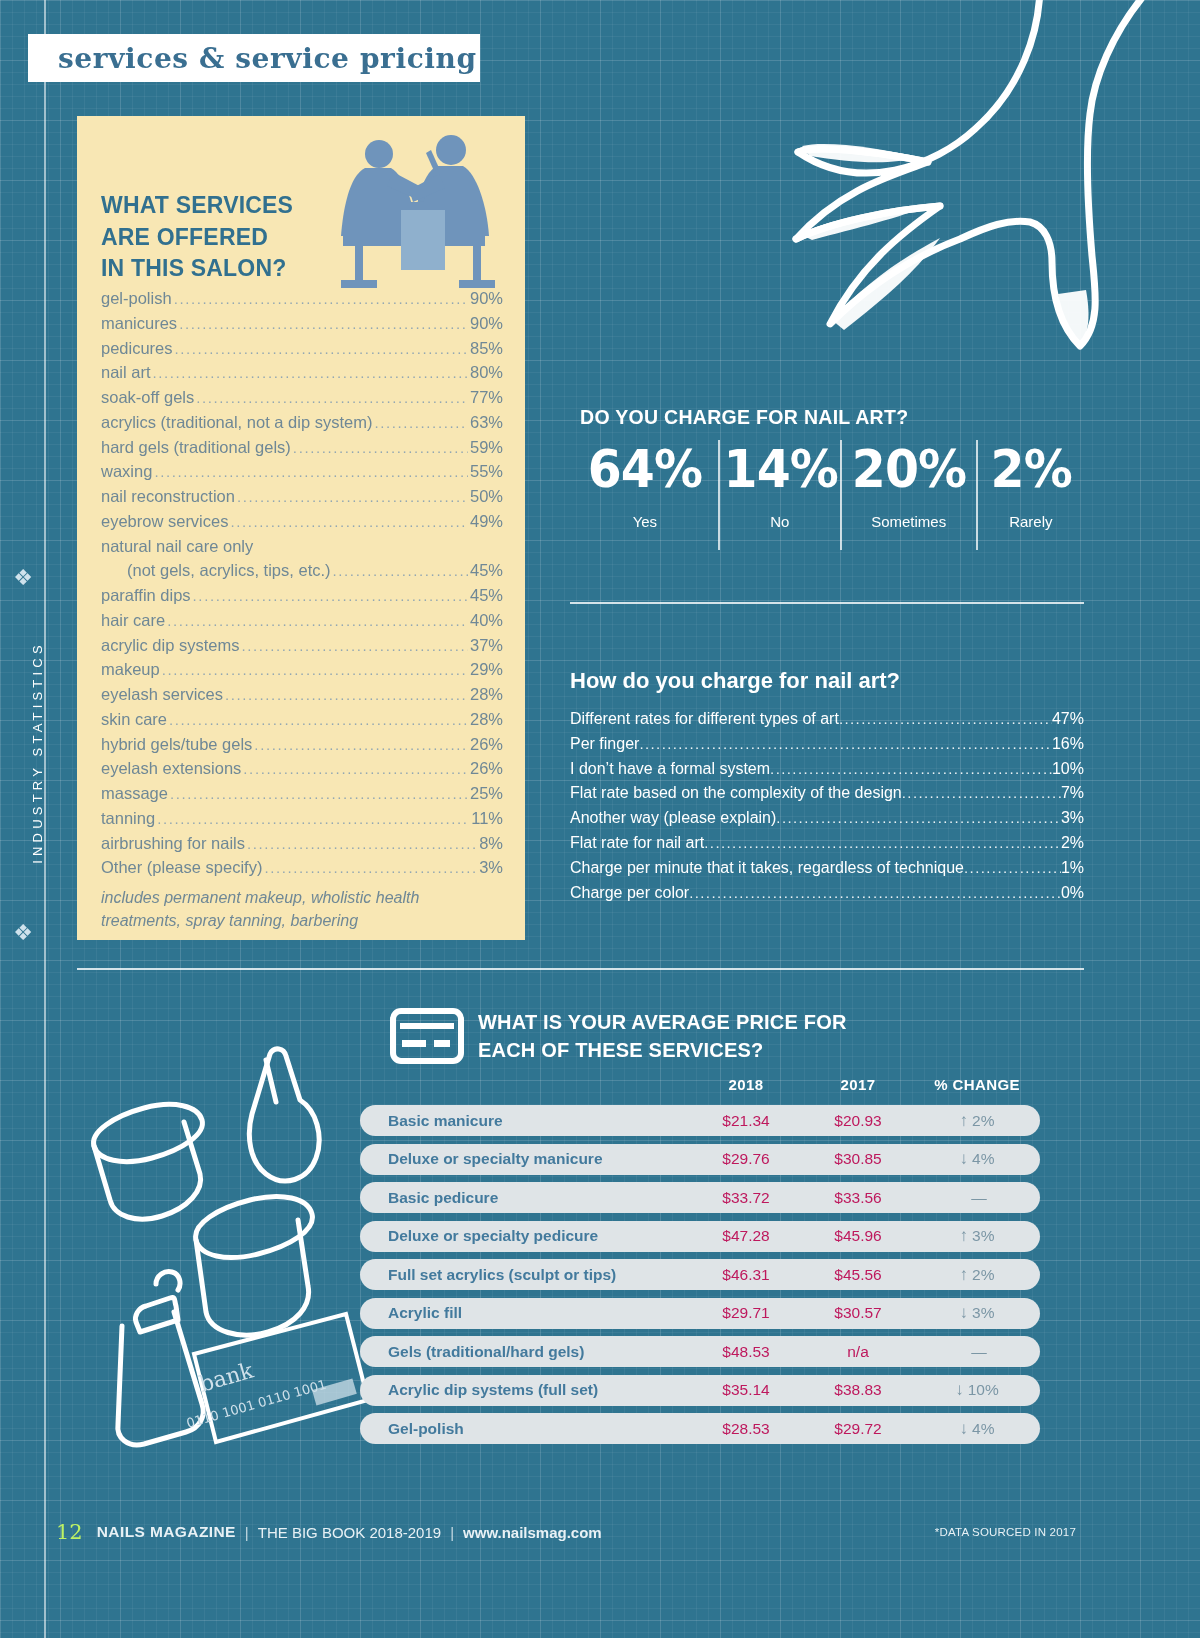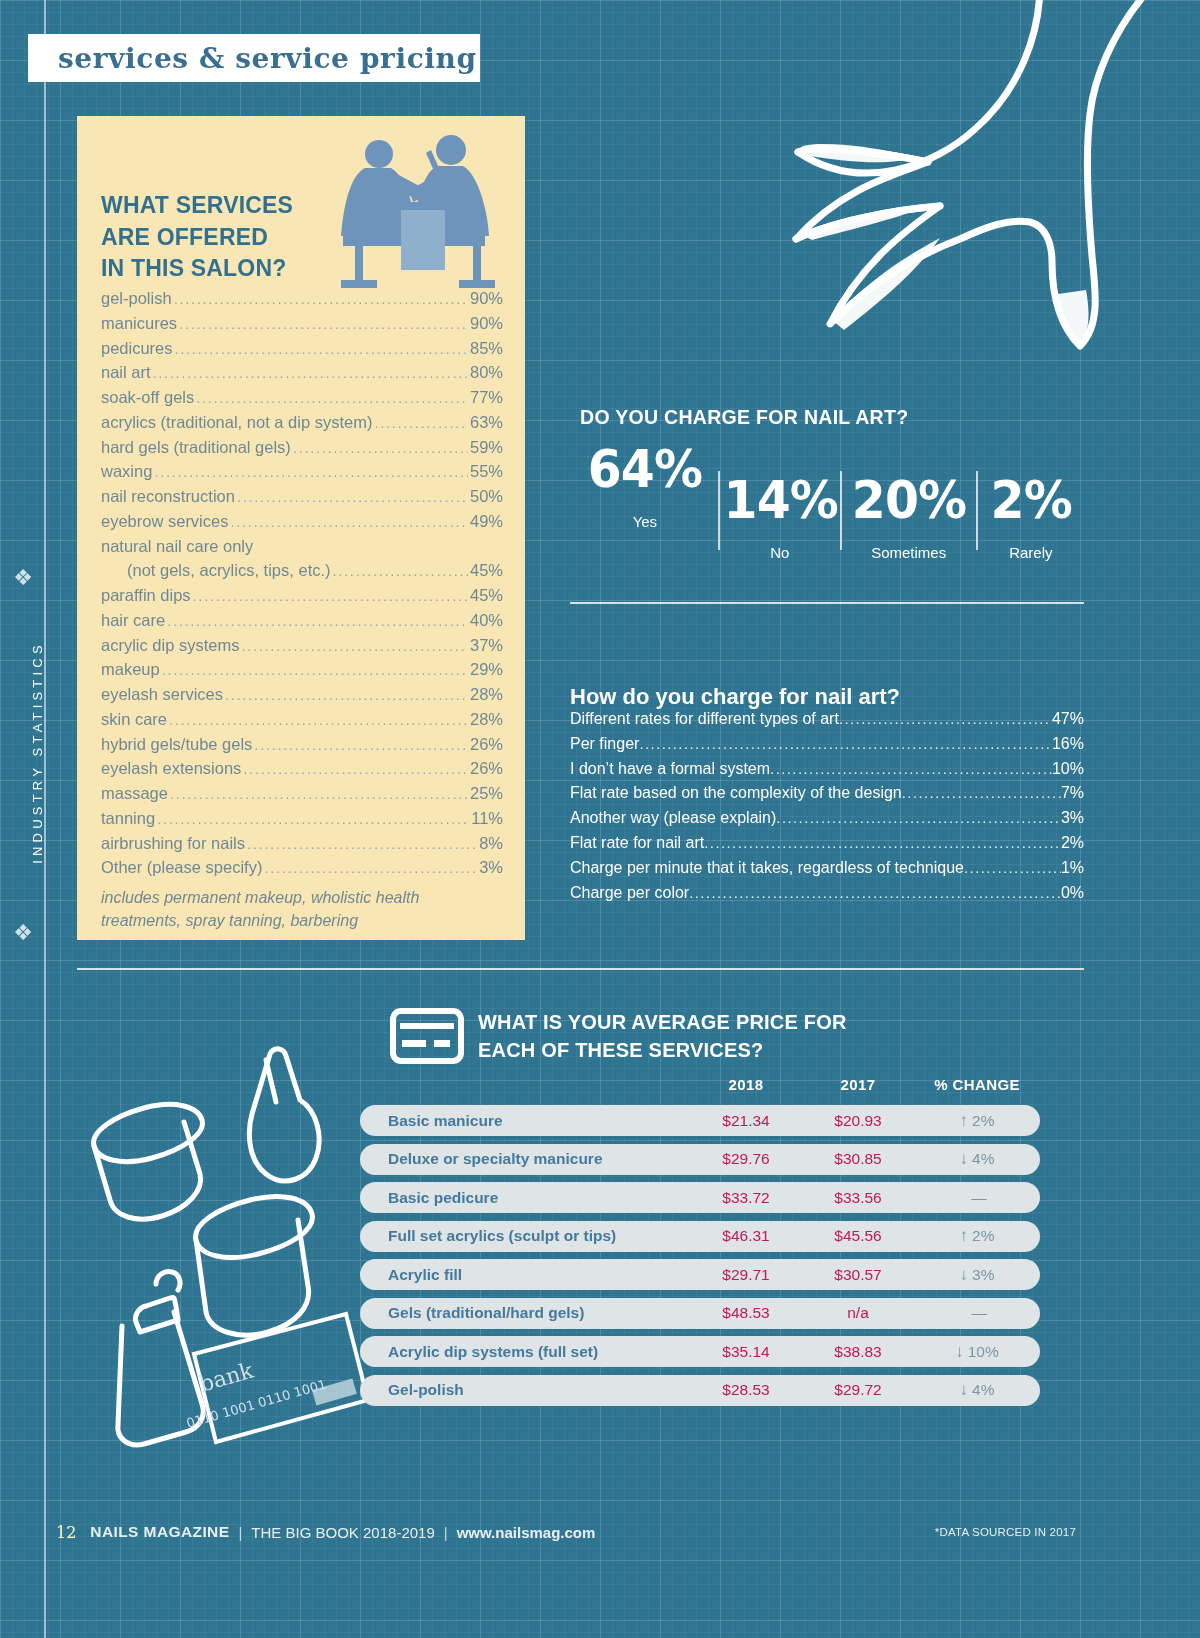--- a/index.html
+++ b/index.html
@@ -74,37 +74,37 @@
 
   
   .q1-title{
     position:absolute;left:580px;top:406px;
     color:#fff;font-size:19.5px;font-weight:700;letter-spacing:.3px;
   }
   .stats{
     position:absolute;left:572px;top:440px;width:512px;height:110px;display:flex;
   }
   .stat{position:relative;text-align:center;padding-top:2px;}
-  .stat + .stat{border-left:2px solid rgba(255,255,255,.75);margin-top:31px;}
+  .stat + .stat{border-left:2px solid rgba(255,255,255,.75);}
   .stat .val{
     font-family:"DejaVu Sans", sans-serif;font-weight:700;
     color:#fff;font-size:52px;line-height:1.05;letter-spacing:-1px;
     transform:scaleX(.94);
   }
   .stat .lbl{color:#fff;font-size:15px;margin-top:16px;}
   .s0{width:148px;}.s1{width:120px;}.s2{width:136px;}.s3{width:108px;}
 
   .hr{position:absolute;height:2px;background:rgba(255,255,255,.8);}
   .hr1{left:570px;top:602px;width:514px;}
   .hr2{left:77px;top:968px;width:1007px;}
 
   
   .q2-title{
     position:absolute;left:570px;top:668px;
-    color:#fff;font-size:22px;font-weight:700;margin-top:16px;
+    color:#fff;font-size:22px;font-weight:700;
   }
   .q2-list{position:absolute;left:570px;top:707px;width:514px;color:#fff;}
   .q2-row{display:flex;align-items:baseline;font-size:16px;line-height:1.55;}
   .q2-row .nm{white-space:nowrap;}
   .q2-row .dots{flex:1;overflow:hidden;white-space:nowrap;letter-spacing:1.4px;font-size:15px;color:rgba(255,255,255,.92);}
   .q2-row .pc{white-space:nowrap;}
 
   
   .card-icon{position:absolute;left:390px;top:1008px;width:74px;height:56px;}
   .q3-title{
@@ -127,21 +127,21 @@
   .trow .c3 .arw{font-size:17px;margin-right:4px;}
 
   
   .bottles{position:absolute;left:70px;top:1040px;width:300px;height:430px;}
 
   
   .footer{
     position:absolute;left:56px;top:1512px;width:1020px;height:40px;
     display:flex;align-items:center;color:#e8f1f5;font-size:15px;
   }
-  .footer .pg{font-family:"DejaVu Serif",serif;font-size:16px;margin-right:14px;color:#fef9c3;}
+  .footer .pg{font-family:"DejaVu Serif",serif;font-size:21px;margin-right:14px;color:#bef264;}
   .footer .mag{font-weight:700;letter-spacing:.4px;font-size:15.5px;text-align:center;}
   .footer .sep{margin:0 9px;opacity:.8;}
   .footer .bb{font-size:15px;}
   .footer .url{font-weight:700;}
   .footer .src{margin-left:auto;font-size:11.5px;letter-spacing:.2px;}
 </style>
 </head>
 <body>
 
 <div id="page"></div>
@@ -443,20 +443,26 @@
       <div class="c2">$30.85</div>
       <div class="c3"><span class="arw">↓</span><span>4%</span></div>
     </div>
     <div class="trow">
       <div class="c0">Basic pedicure</div>
       <div class="c1">$33.72</div>
       <div class="c2">$33.56</div>
       <div class="c3"><span class="arw"></span><span>—</span></div>
     </div>
     <div class="trow">
+      <div class="c0">Deluxe or specialty pedicure</div>
+      <div class="c1">$47.28</div>
+      <div class="c2">$45.96</div>
+      <div class="c3"><span class="arw">↑</span><span>3%</span></div>
+    </div>
+    <div class="trow">
       <div class="c0">Full set acrylics (sculpt or tips)</div>
       <div class="c1">$46.31</div>
       <div class="c2">$45.56</div>
       <div class="c3"><span class="arw">↑</span><span>2%</span></div>
     </div>
     <div class="trow">
       <div class="c0">Acrylic fill</div>
       <div class="c1">$29.71</div>
       <div class="c2">$30.57</div>
       <div class="c3"><span class="arw">↓</span><span>3%</span></div>

